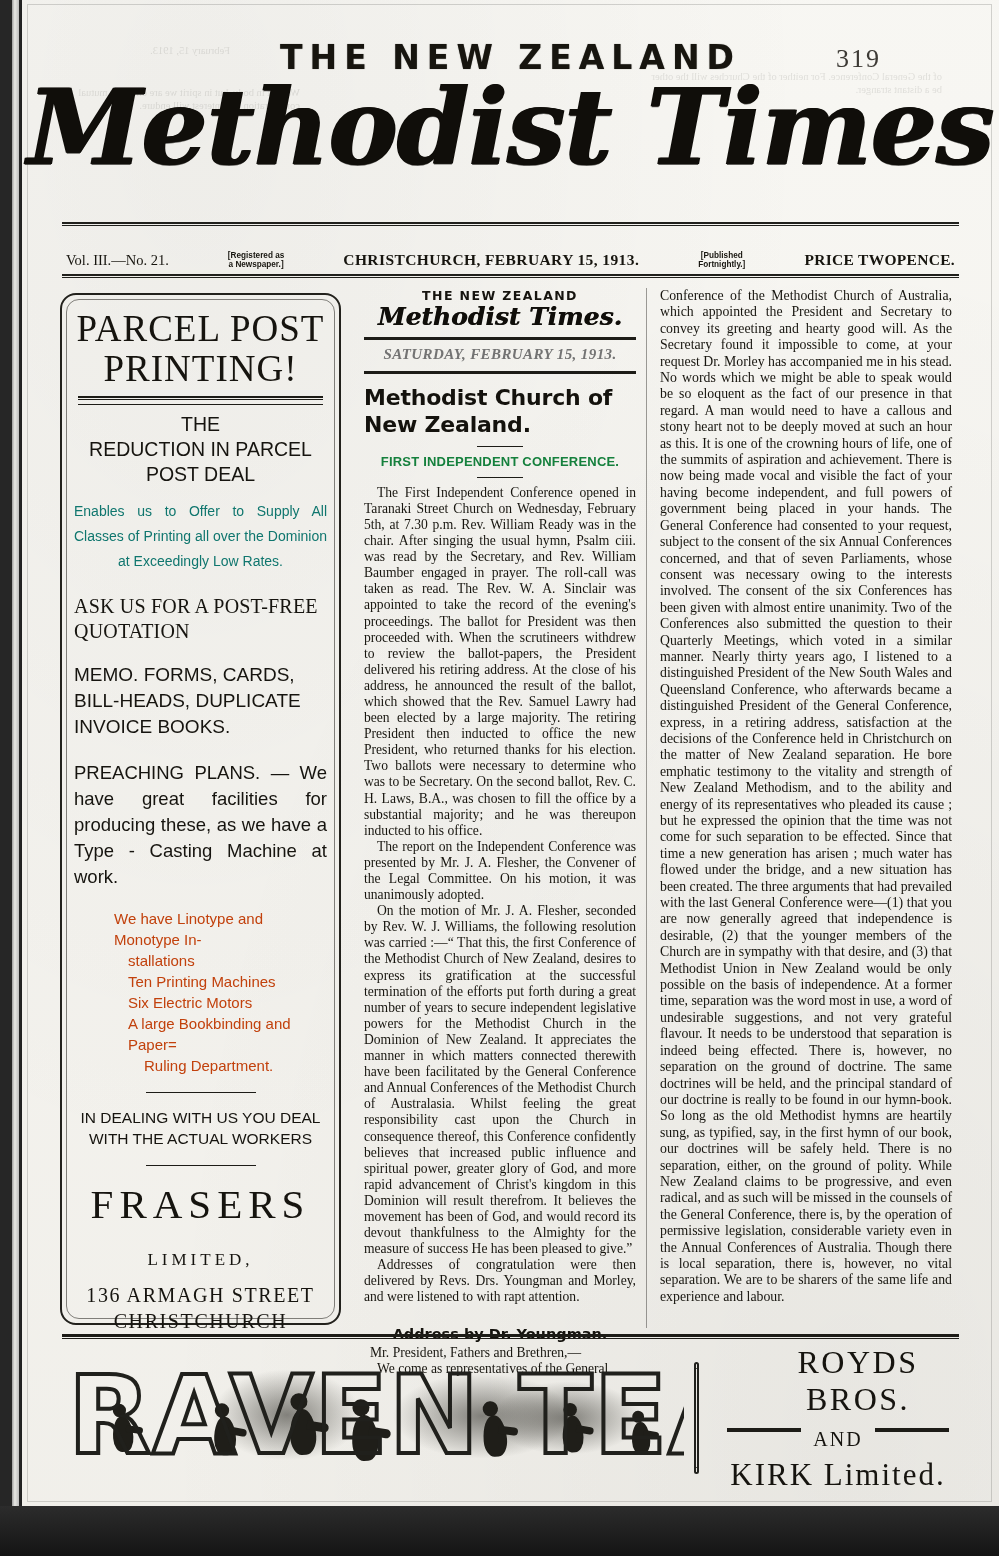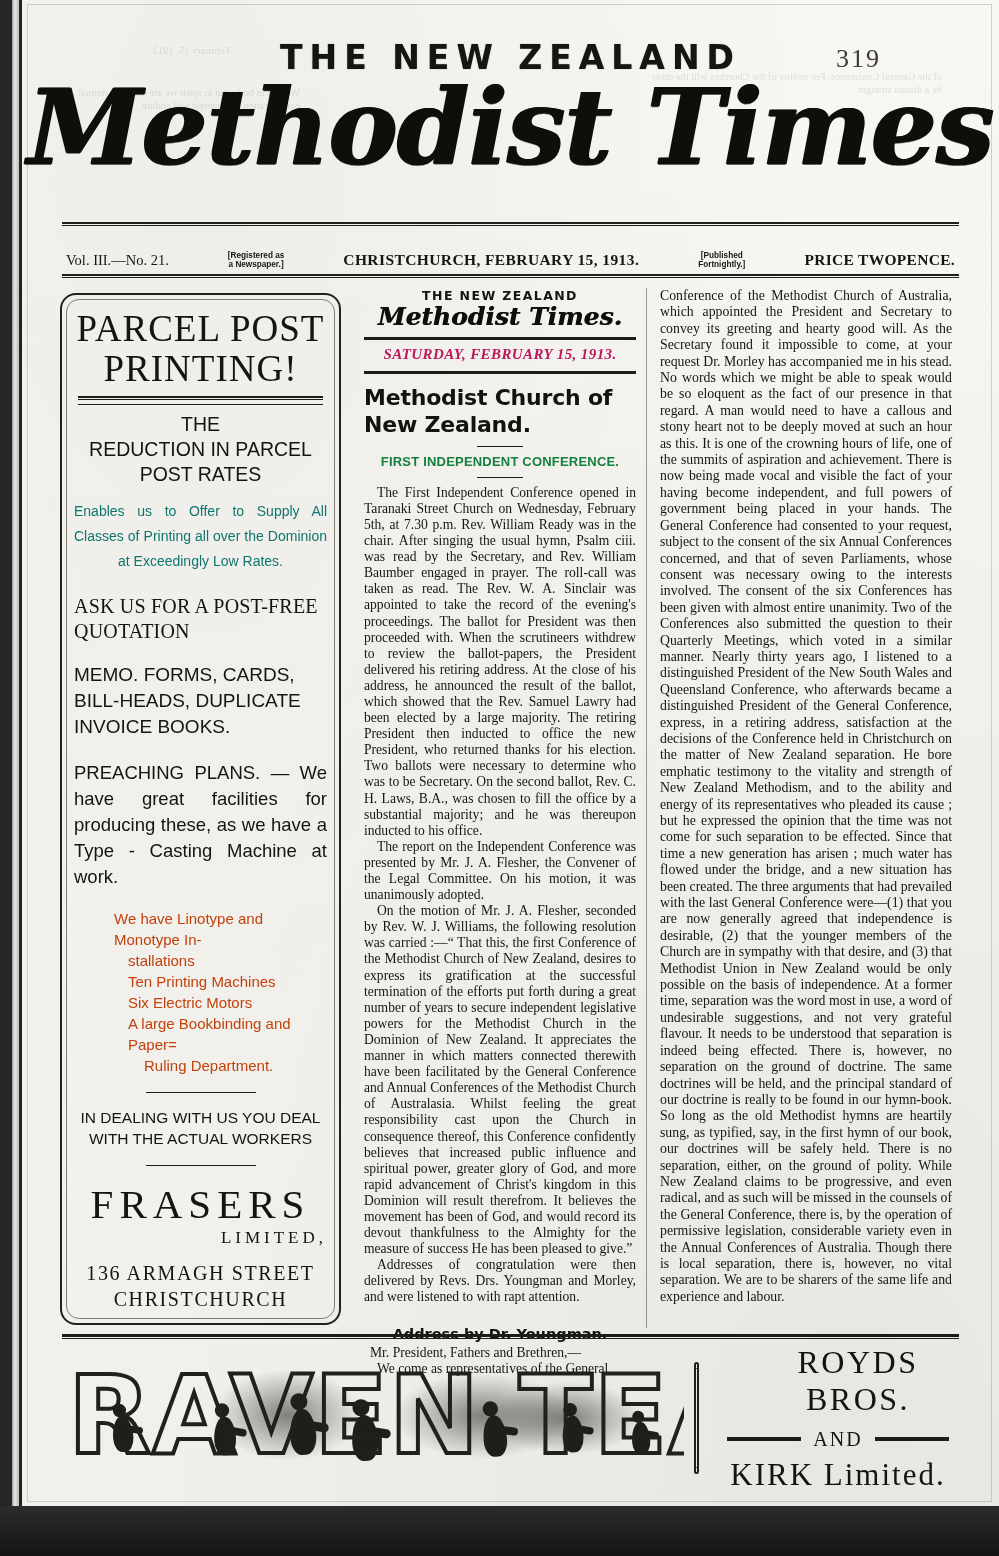--- a/index.html
+++ b/index.html
@@ -190,21 +190,21 @@
     font-family:"Liberation Sans", sans-serif;
     font-size:15.5px; line-height:21px; text-align:center; color:#16140f;
   }
   .ad-brand{
     font-family:"Liberation Serif", serif;
     text-align:center; font-size:41px; letter-spacing:6px;
     color:#16140f; margin-top:6px;
   }
   .ad-limited{
     font-family:"Liberation Serif", serif;
-    text-align:right; font-size:17px; letter-spacing:4px; margin-top:0; color:#16140f;
+    text-align:center; font-size:17px; letter-spacing:4px; margin-top:22px; color:#16140f;
   }
   .ad-address{
     font-family:"Liberation Serif", serif;
     text-align:center; font-size:20px; letter-spacing:1.6px; margin-top:12px; line-height:26px;
     color:#16140f;
   }
 
   
   .mini-kicker{
     font-family:"DejaVu Sans", sans-serif;
@@ -216,21 +216,21 @@
     font-weight:bold; font-style:italic;
     font-size:25px; text-align:center; color:#100e0a; line-height:1.15;
     text-shadow:.5px 0 0 #100e0a;
   }
   .mini-rule{
     margin:5px 0 4px; border-top:2px solid #1d1c17; border-bottom:1px solid #1d1c17; height:3px;
   }
   .dateline{
     font-family:"Liberation Serif", serif;
     font-style:italic; font-weight:bold;
-    font-size:15px; text-align:center; letter-spacing:.4px; color:#be185d;
+    font-size:15px; text-align:center; letter-spacing:.4px; color:#737373;
     padding:2px 0 3px;
   }
   .headline{
     font-family:"DejaVu Sans", sans-serif;
     font-weight:bold; font-size:22px; line-height:27px;
     text-align:left; color:#14120d; margin-top:10px; letter-spacing:-.2px;
   }
   .rule-tiny{ width:46px; height:0; border-top:1.5px solid #1d1c17; margin:8px auto 7px; }
   .subhead{
     font-family:"Liberation Sans", sans-serif;
@@ -307,21 +307,21 @@
   }
   #ad-divider::after{
     content:""; position:absolute; left:-2px; top:4px; bottom:4px; right:-2px;
     border:1px solid #20201c; border-radius:4px;
   }
   #royds{
     flex:1; text-align:center; font-family:"Liberation Serif", serif; color:#16140f;
   }
   #royds-line1{ font-size:32px; letter-spacing:2.5px;margin-left:40px; }
   #royds-and-row{
-    display:flex; align-items:center; justify-content:center; gap:12px; margin:10px 0 6px;
+    display:flex; align-items:flex-start; justify-content:center; gap:12px; margin:10px 0 6px;
   }
   #royds-and-row .dbl{
     width:74px; height:4px; border-top:2px solid #1d1c17; border-bottom:2px solid #1d1c17;
   }
   #royds-and{ font-size:20px; letter-spacing:2px; }
   #royds-line2{ font-size:31px; letter-spacing:2px; }
 </style>
 </head>
 <body>
 
@@ -359,21 +359,21 @@
   <div id="columns">
 
     <div class="col" id="col-left">
       <div id="advert-box">
         <div class="ad-head1">PARCEL POST</div>
         <div class="ad-head1">PRINTING!</div>
         <div class="ad-rule-triple"></div>
 
         <div class="ad-block-sans">THE</div>
         <div class="ad-block-sans">REDUCTION IN PARCEL</div>
-        <div class="ad-block-sans">POST RATES</div>
+        <div class="ad-block-sans">POST DEAL</div>
         <div class="ad-body-just">Enables us to Offer to Supply All Classes of Printing all over the Dominion at Exceedingly Low Rates.</div>
 
         <div class="ad-ask">ASK US FOR A POST-FREE QUOTATION</div>
 
         <div class="ad-items">MEMO. FORMS, CARDS, BILL-HEADS, DUPLICATE INVOICE BOOKS.</div>
 
         <div class="ad-preach">PREACHING PLANS. — We have great facilities for producing these, as we have a Type - Casting Machine at work.</div>
 
         <ul class="ad-list">
           <li class="lead">We have Linotype and Monotype In-</li>

